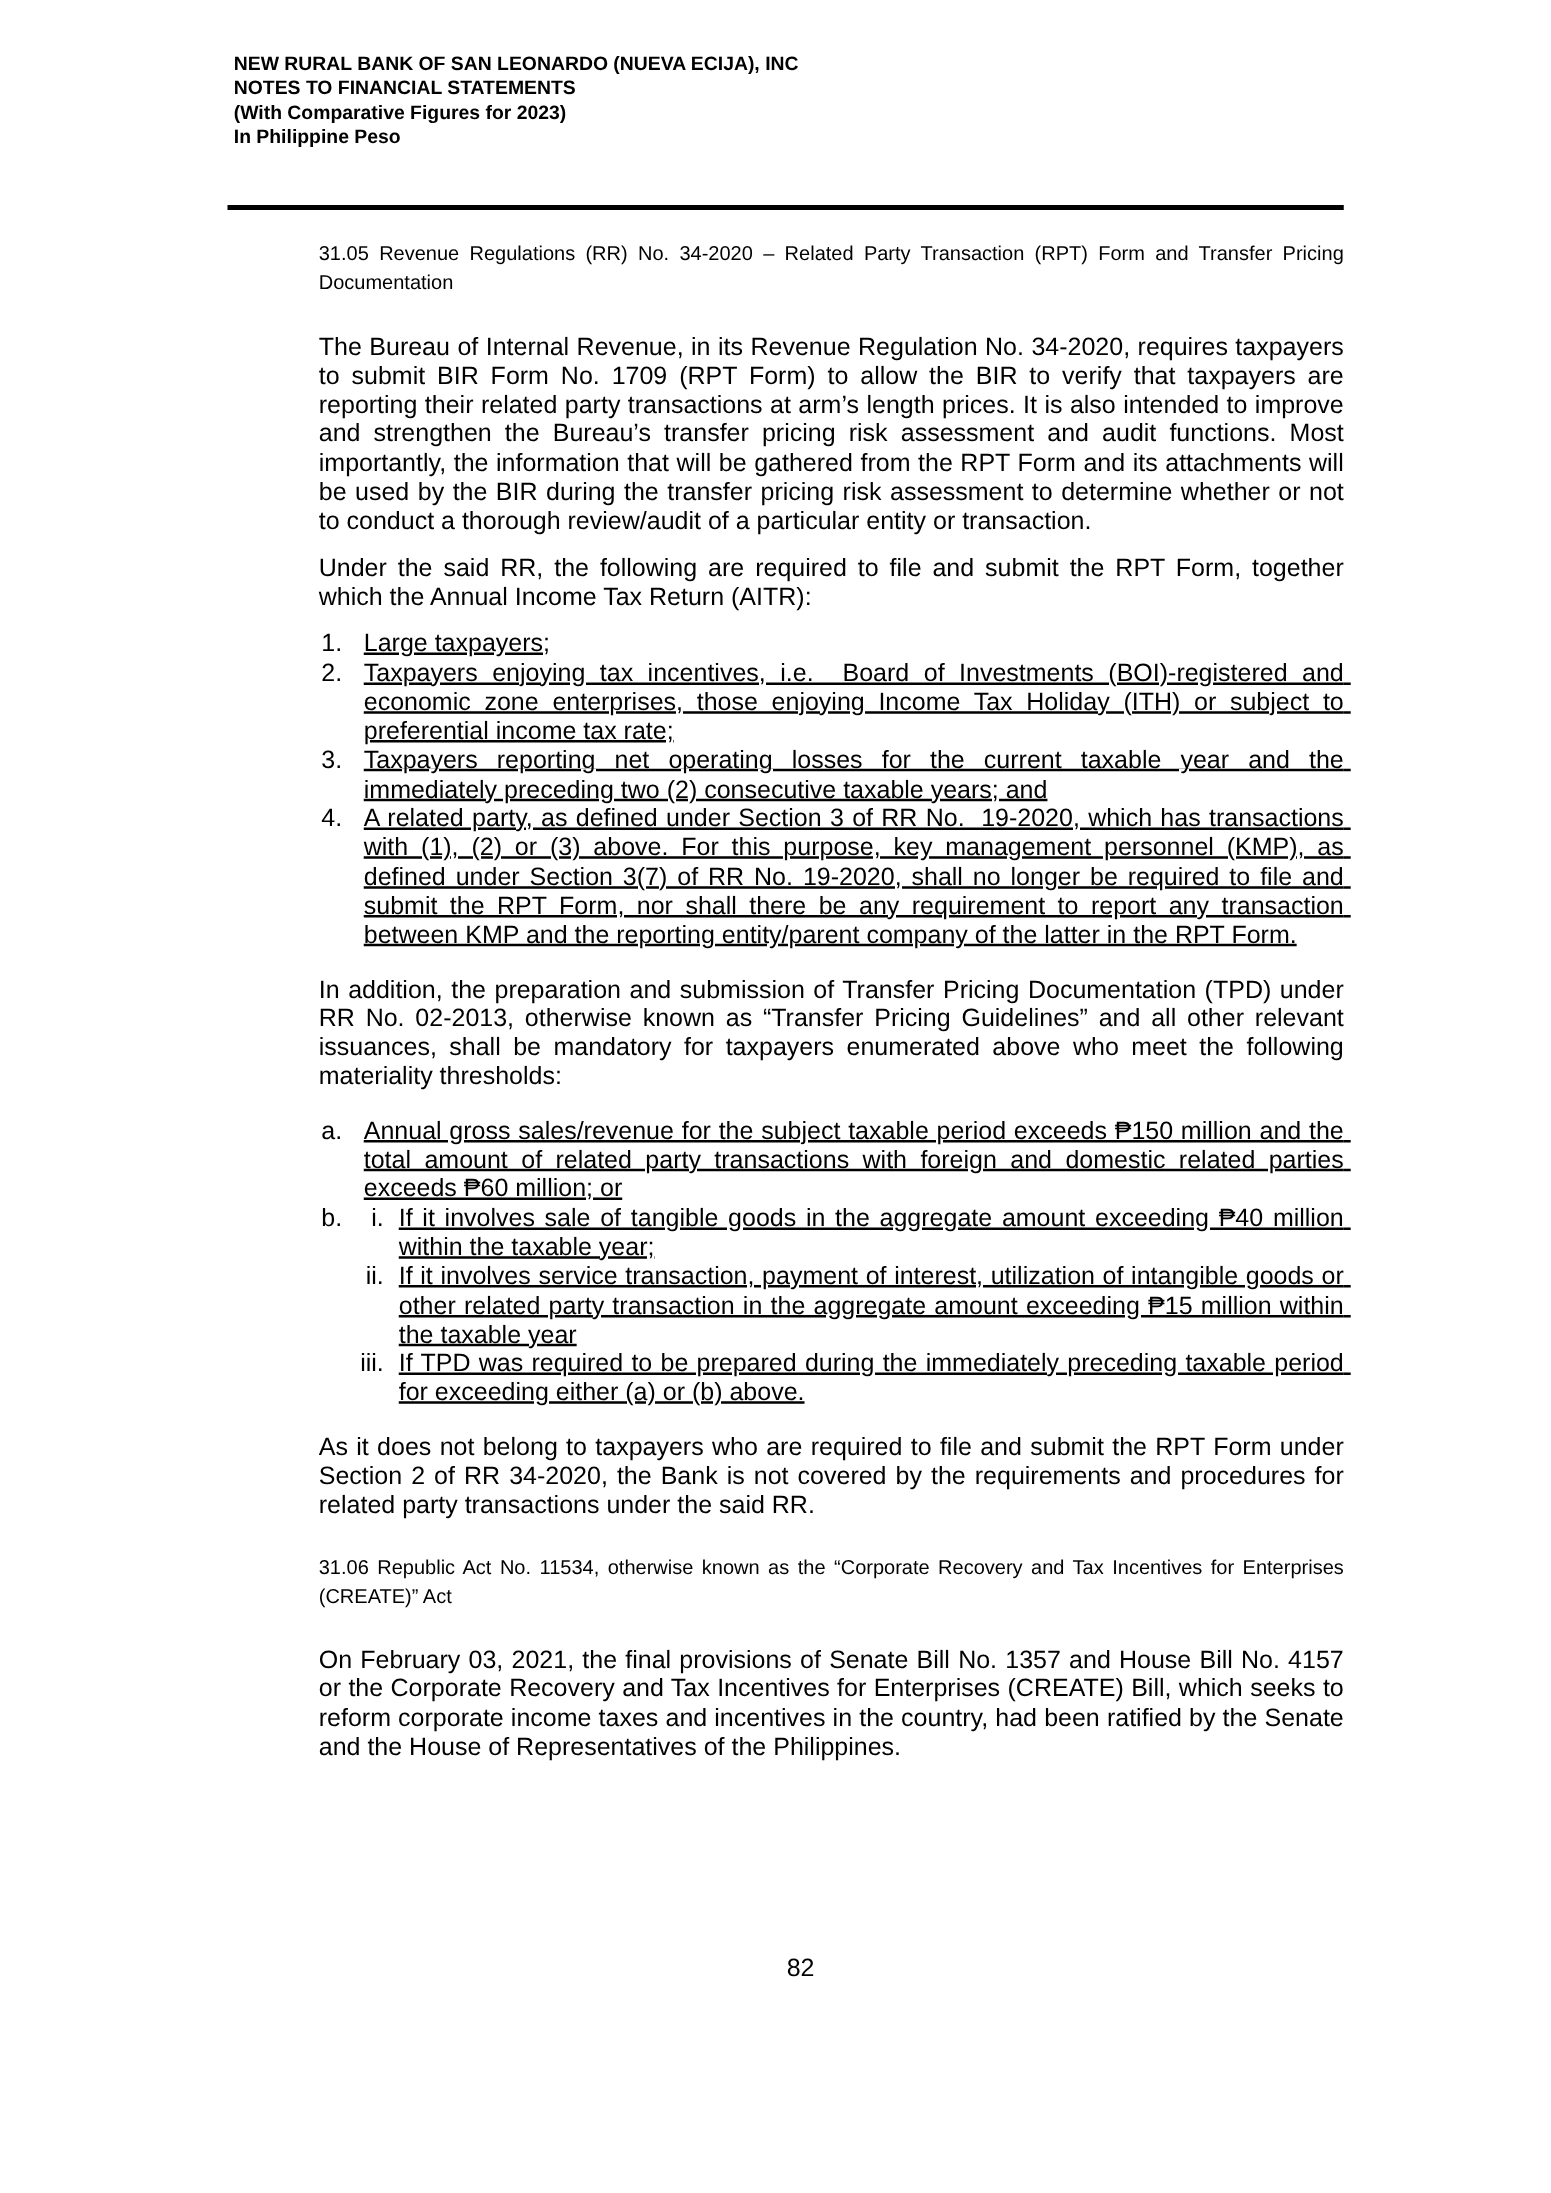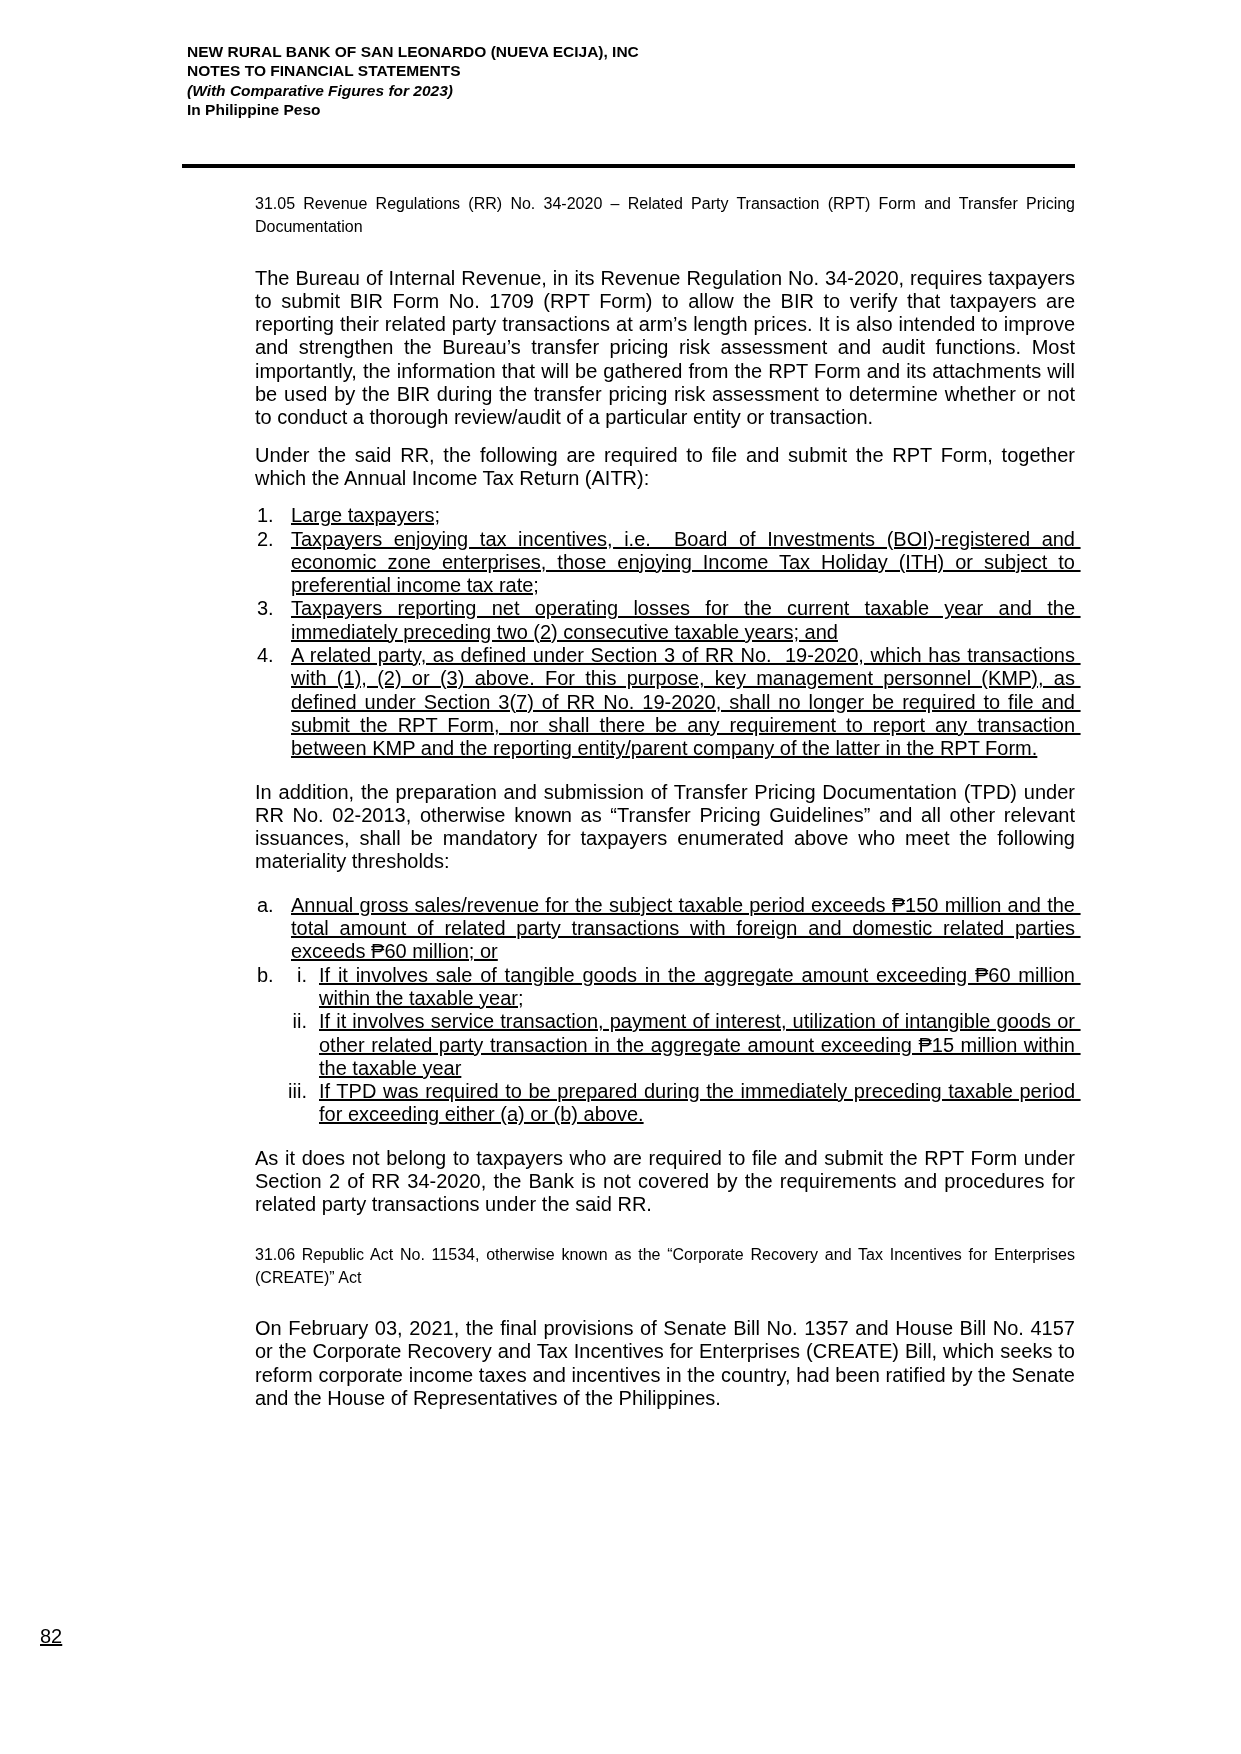--- a/index.html
+++ b/index.html
@@ -15,21 +15,21 @@
   
   .doc-header {
     position: absolute;
     left: 187px;
     top: 42px;
     font-size: 15.5px;
     font-weight: bold;
     line-height: 19.3px;
     white-space: nowrap;
   }
-  .doc-header .italic { font-style: italic; }
+  .doc-header .italic { }
   .header-rule {
     position: absolute;
     left: 182px;
     top: 164px;
     width: 893px;
     height: 4px;
     background: #000000;
   }
   
   .content {
@@ -65,24 +65,24 @@
     left: 16px;
     width: 36px;
     text-align: right;
   }
   .li-text { white-space: pre-wrap; text-decoration: underline; }
   
   .page-footer {
     position: absolute;
     left: 40px;
     right: 0;
-    top: 1625px;
+    top: 1564px;
+    text-align: center;
     font-size: 20px;
     line-height: 23.3px;
-    text-decoration: underline;
   }
 </style>
 </head>
 <body>
 
 <div class="page">
 
   <div class="doc-header">
     <div>NEW RURAL BANK OF SAN LEONARDO (NUEVA ECIJA), INC</div>
     <div>NOTES TO FINANCIAL STATEMENTS</div>
@@ -125,21 +125,21 @@
       <div class="list-item">
         <span class="marker">a.</span>
         <span class="li-text">Annual gross sales/revenue for the subject taxable period exceeds ₱150 million and the total amount of related party transactions with foreign and domestic related parties exceeds ₱60 million; or</span>
       </div>
       <div class="list-item">
         <span class="marker">b.</span>
       </div>
       <div class="sublist">
         <div class="list-item">
           <span class="marker">i.</span>
-          <span class="li-text">If it involves sale of tangible goods in the aggregate amount exceeding ₱60 million within the taxable year;</span>
+          <span class="li-text">If it involves sale of tangible goods in the aggregate amount exceeding ₱40 million within the taxable year;</span>
         </div>
         <div class="list-item">
           <span class="marker">ii.</span>
           <span class="li-text">If it involves service transaction, payment of interest, utilization of intangible goods or other related party transaction in the aggregate amount exceeding ₱15 million within the taxable year</span>
         </div>
         <div class="list-item">
           <span class="marker">iii.</span>
           <span class="li-text">If TPD was required to be prepared during the immediately preceding taxable period for exceeding either (a) or (b) above.</span>
         </div>
       </div>

